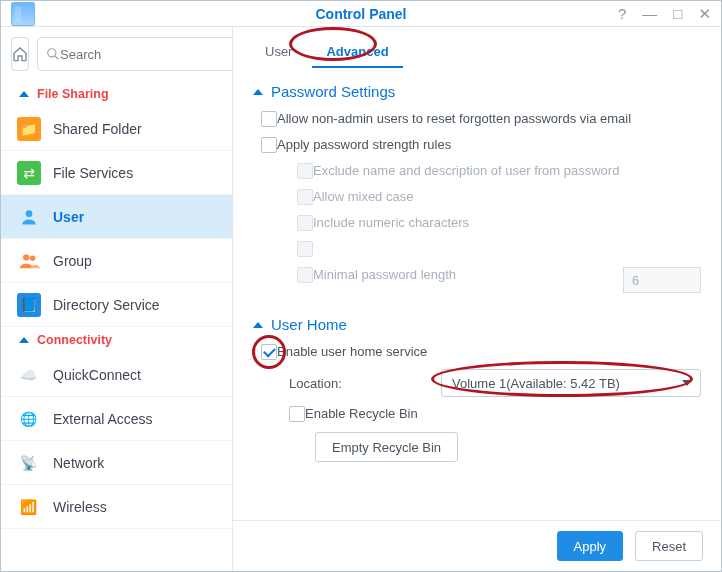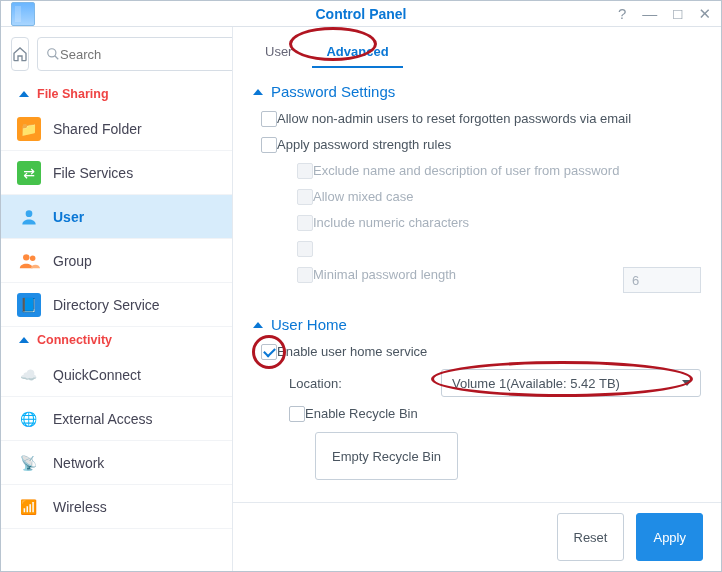--- a/index.html
+++ b/index.html
@@ -32,21 +32,21 @@
   .sect-hdr { display:flex; align-items:center; gap:8px; color:#0a77d5; font-size:15px; padding:6px 0; cursor:pointer;}
   .row { display:flex; align-items:flex-start; padding:5px 0 5px 8px;}
   .row.sub { padding-left:44px; color:#a7b1bc;}
   .cb { width:16px; height:16px; border:1px solid #b8c2cd; background:#fff; border-radius:2px; flex:none; display:flex; align-items:center; justify-content:center; cursor:pointer;}
   .cb.checked::after { content:""; width:9px; height:5px; border-left:2px solid #0a77d5; border-bottom:2px solid #0a77d5; transform:rotate(-45deg) translate(1px,-1px);}
   .cb.disabled { background:#f2f4f7; border-color:#dde2e8; cursor:default;}
   .num-input { width:78px; height:26px; border:1px solid #d6dde5; background:#f6f8fa; color:#a7b1bc; padding:0 8px; font-size:13px; margin-left:auto;}
   .loc-row { display:flex; align-items:center; padding:4px 0 4px 36px; gap:10px;}
   .select { flex:1; max-width:260px; height:28px; border:1px solid #c6d0da; border-radius:3px; display:flex; align-items:center; padding:0 10px; color:#4a5560; background:#fff; cursor:pointer; position:relative; margin-left:auto;}
   .select .arrow { position:absolute; right:8px; width:0;height:0;border-left:5px solid transparent;border-right:5px solid transparent;border-top:6px solid #4a5560;}
-  .btn { height:48px; padding:1px 16px; border:1px solid #c6d0da; border-radius:3px; background:#fff; color:#4a5560; font-size:13px; cursor:pointer; display:inline-flex; align-items:center;}
+  .btn { height:30px; padding:1px 16px; border:1px solid #c6d0da; border-radius:3px; background:#fff; color:#4a5560; font-size:13px; cursor:pointer; display:inline-flex; align-items:center;}
   .btn.primary { background:#1f8ce6; border-color:#1f8ce6; color:#fff;}
   .footer { border-top:1px solid #e4e9ef; padding:10px 18px; display:flex; justify-content:flex-end; gap:12px;}
   .circle { position:absolute; border:3px solid #b11521; border-radius:50%; pointer-events:none;}
   svg { display:block;}
 </style>
 </head>
 <body>
 
 <div class="window">
 
@@ -204,18 +204,18 @@
             <span class="cb"></span>
             <span>Enable Recycle Bin</span>
           </div>
           <div class="row" style="padding-left:62px">
             <button class="btn">Empty Recycle Bin</button>
           </div>
         </div>
       </div>
 
       <div class="footer">
+        <button class="btn primary">Apply</button>
         <button class="btn">Reset</button>
-        <button class="btn primary">Apply</button>
       </div>
     </div>
   </div>
 </div>
 
 </body></html>

